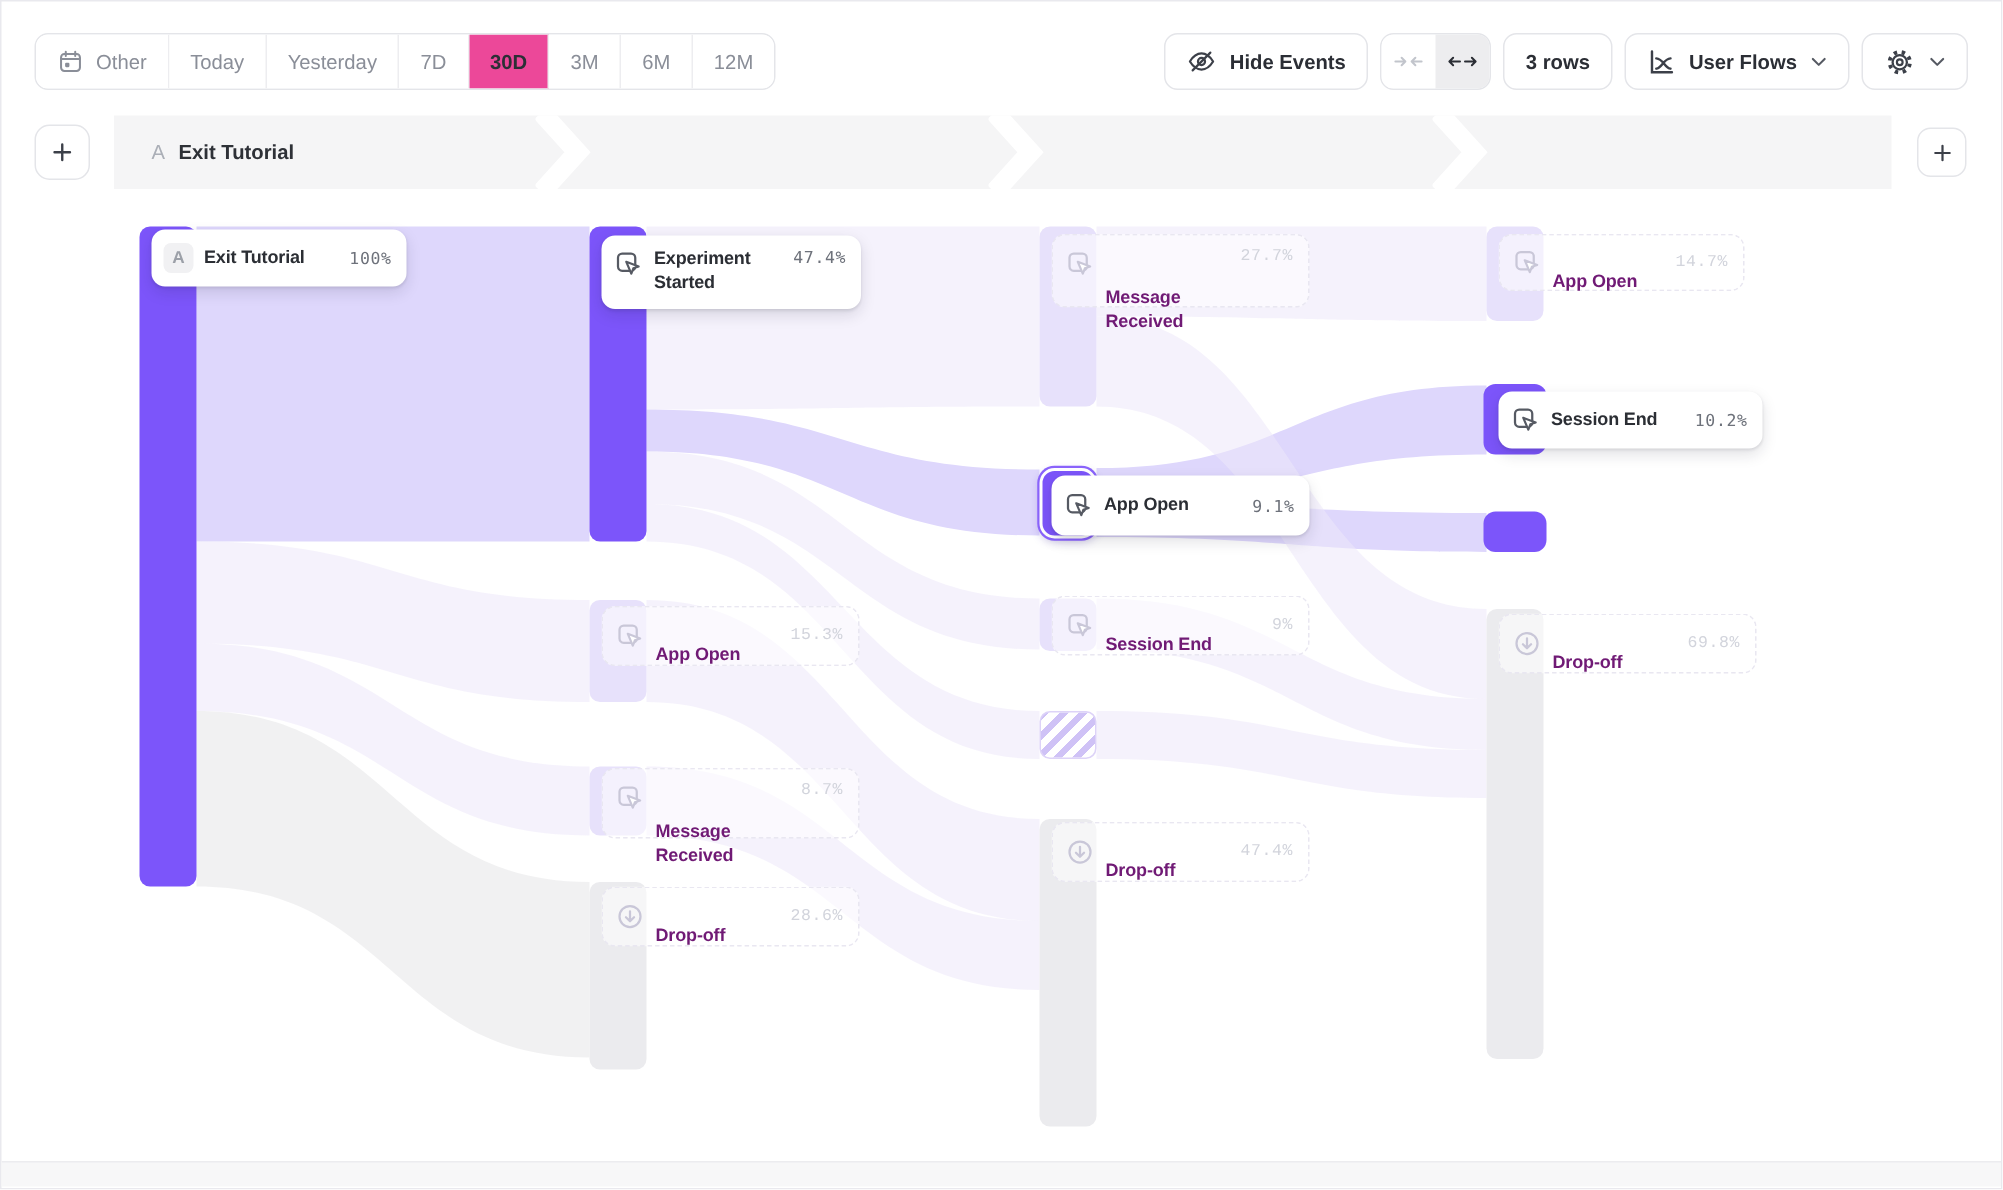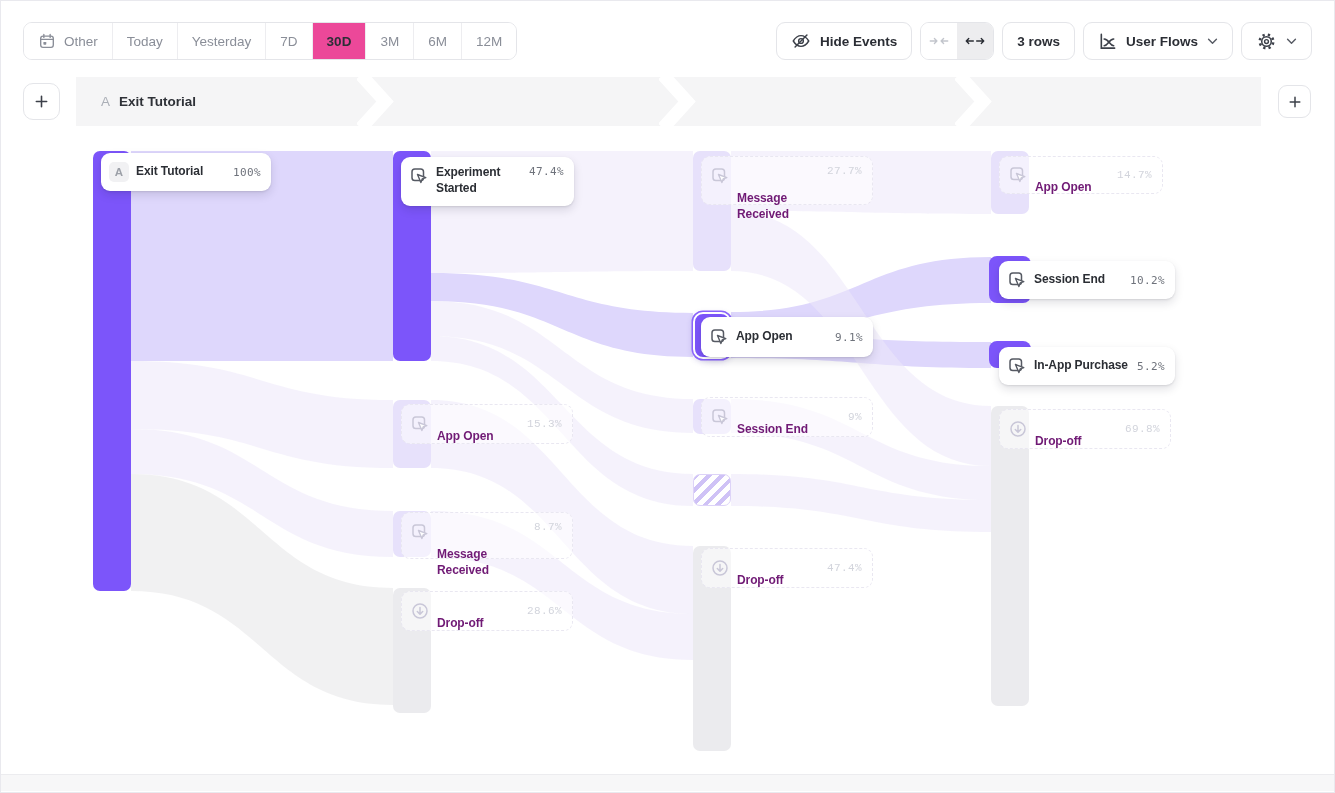--- a/index.html
+++ b/index.html
@@ -326,30 +326,20 @@
         <span class="nicon">
           <svg width="20" height="20" viewBox="0 0 20 20">
     <rect x="3" y="3" width="11.5" height="11.5" rx="2.8" fill="none" stroke="currentColor" stroke-width="1.5"></rect>
     <path d="M8.5 8.5 L16.8 11.6 L13.2 12.9 L11.9 16.5 Z" fill="#ffffff" stroke="currentColor" stroke-width="1.4" stroke-linejoin="round"></path>
           </svg>
         </span>
         <span class="lbl">Session End</span>
         <span class="val">10.2%</span>
       </div>
       <div class="bar solid8" style="left: 988px; top: 215px; width: 42px; height: 27px;"></div>
-      <div class="card active" style="left: 998px; top: 221px; width: 176px; height: 38px;">
-        <span class="nicon">
-          <svg width="20" height="20" viewBox="0 0 20 20">
-    <rect x="3" y="3" width="11.5" height="11.5" rx="2.8" fill="none" stroke="currentColor" stroke-width="1.5"></rect>
-    <path d="M8.5 8.5 L16.8 11.6 L13.2 12.9 L11.9 16.5 Z" fill="#ffffff" stroke="currentColor" stroke-width="1.4" stroke-linejoin="round"></path>
-          </svg>
-        </span>
-        <span class="lbl">In-App Purchase</span>
-        <span class="val">5.2%</span>
-      </div>
       <div class="bar fgray" style="left: 990px; top: 280px; width: 38px; height: 300px;"></div>
       <div class="card faded" style="left: 998px; top: 283px; width: 172px; height: 40px;">
         <span class="nicon">
           <svg width="20" height="20" viewBox="0 0 20 20" fill="none" stroke="currentColor" stroke-width="1.5" stroke-linecap="round" stroke-linejoin="round">
     <circle cx="10" cy="10" r="7"></circle>
             <path d="M10 6.5 V13 M7.3 10.5 L10 13.2 L12.7 10.5"></path>
           </svg>
         </span>
         <span class="lbl">Drop-off</span>
         <span class="val">69.8%</span>

